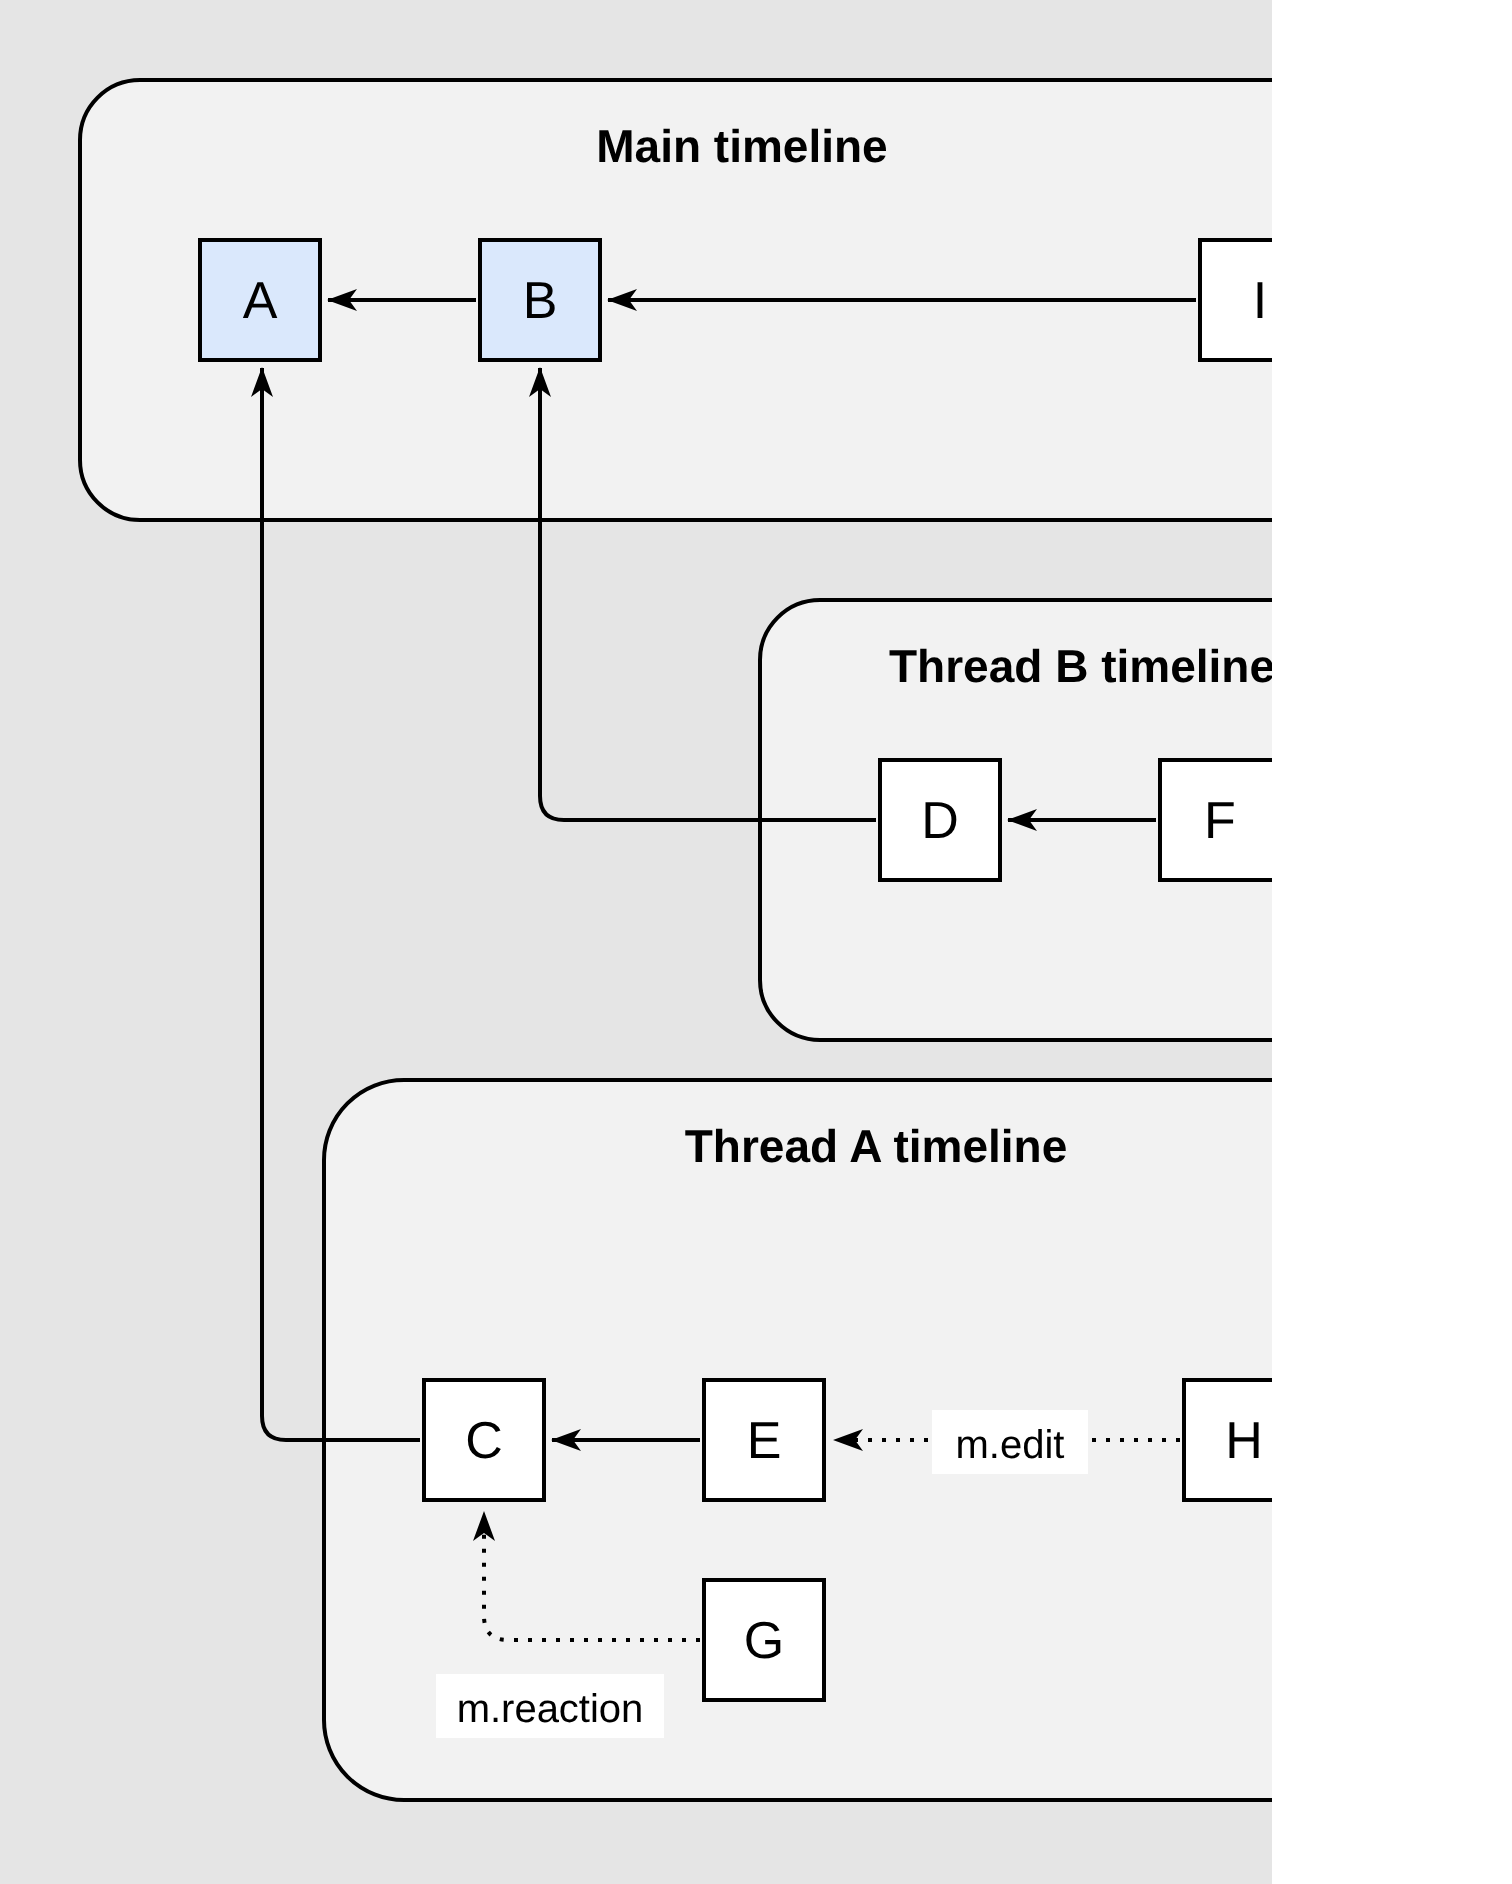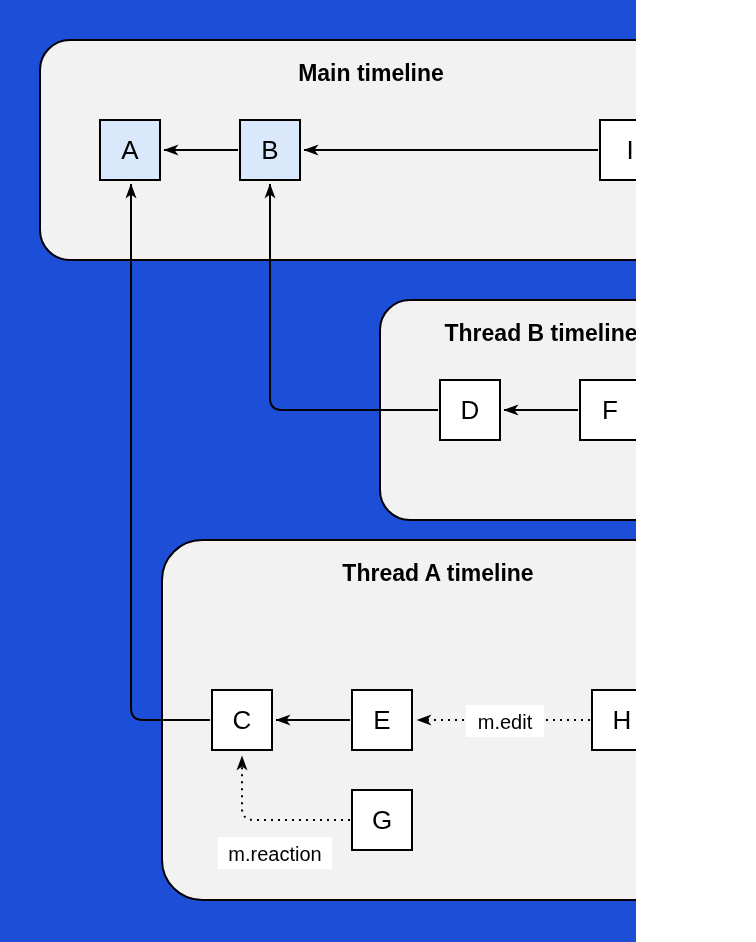--- a/index.html
+++ b/index.html
@@ -5,21 +5,21 @@
   html, body {
     margin: 0;
     padding: 0;
     background: #ffffff;
     font-family: "Liberation Sans", sans-serif;
   }
   .stage {
     position: relative;
     width: 636px;
     height: 942px;
-    background: #1d4ed8;
+    background: #e5e5e5;
     overflow: hidden;
   }
   svg { display: block; }
   .container-title {
     font-family: "Liberation Sans", sans-serif;
     font-size: 23px;
     font-weight: bold;
     fill: #000000;
   }
   .node-label {

